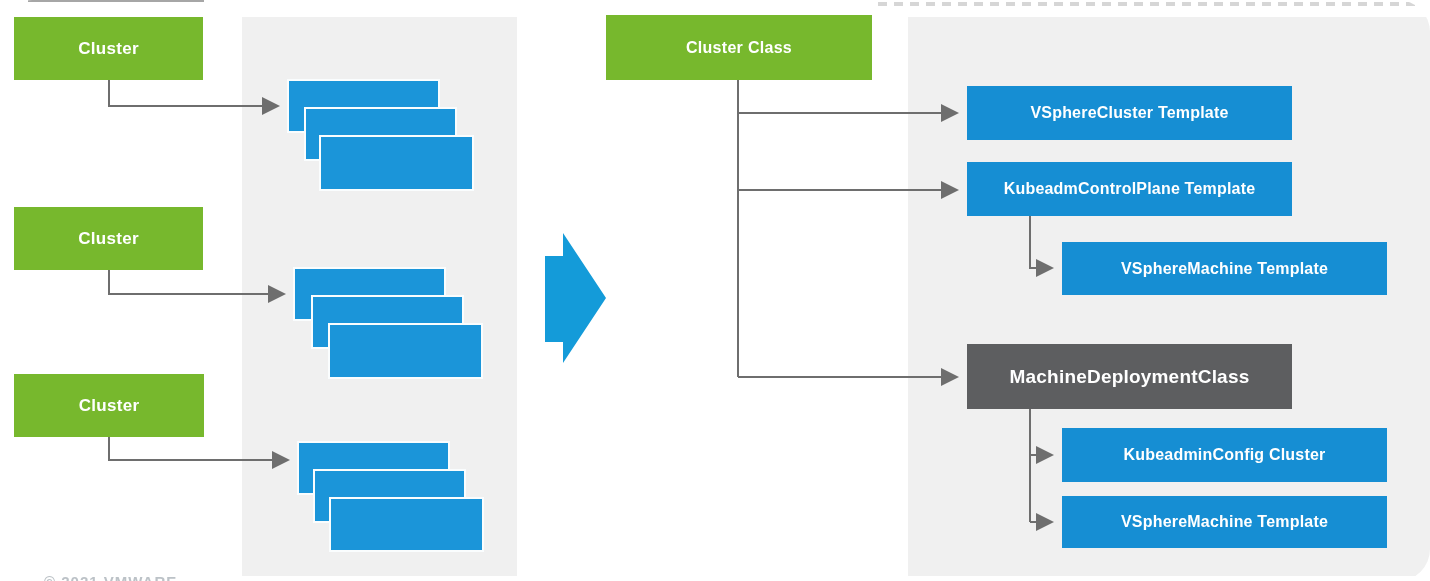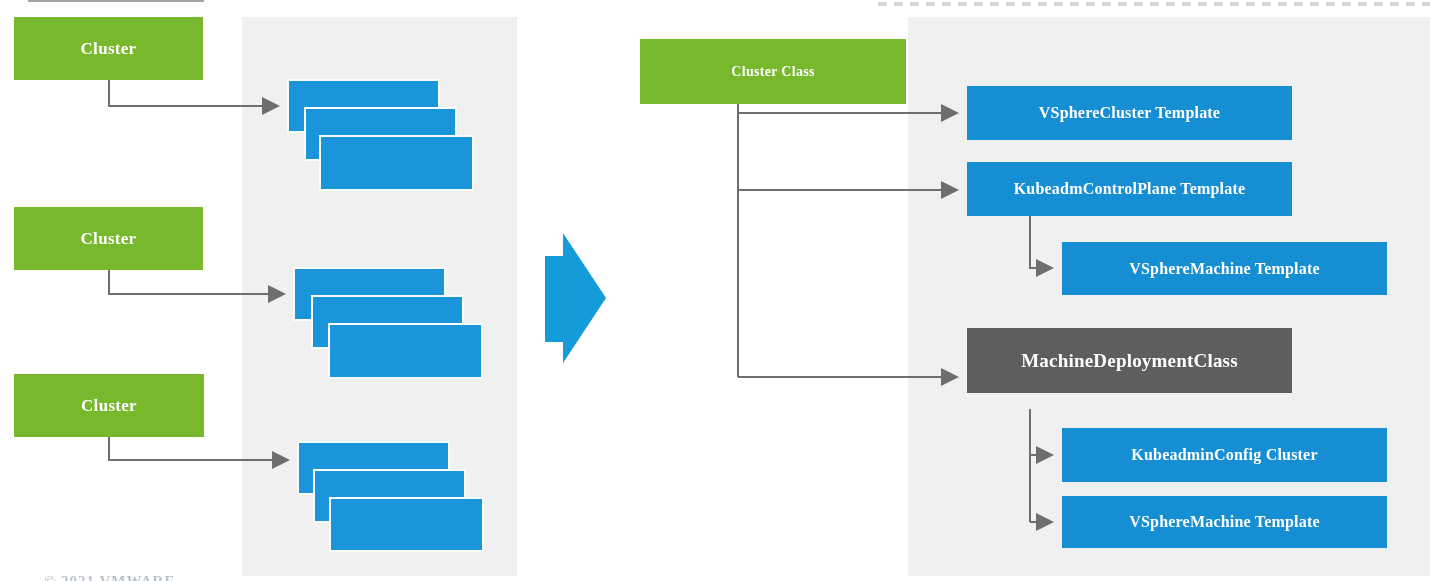--- a/index.html
+++ b/index.html
@@ -10,50 +10,51 @@
     --connector:#6e6e6e;
     --panel:#f0f0f0;
     --arrow:#149bd9;
   }
   html,body{margin:0;padding:0;background:#ffffff;}
   .canvas{
     position:relative;
     width:1430px;height:581px;
     overflow:hidden;
     background:#ffffff;
-    font-family:Liberation Serif, serif;
+    font-family:Liberation Sans, sans-serif;
+    border-radius:32px;
   }
   .panel{position:absolute;top:17px;height:559px;background:var(--panel);}
   .panel.left{left:242px;width:275px;}
   .panel.right{left:908px;width:522px;}
   .gbox{
     position:absolute;background:var(--green);color:#fff;
     display:flex;align-items:center;justify-content:center;
     font-size:17px;font-weight:600;letter-spacing:.3px;
   }
   .gbox.g1{left:14px;top:17px;width:189px;height:63px;}
   .gbox.g2{left:14px;top:207px;width:189px;height:63px;}
   .gbox.g3{left:14px;top:374px;width:190px;height:63px;}
-  .gbox.root{left:640px;top:15px;width:266px;height:65px;font-size:14px;margin-top:24px;}
+  .gbox.root{left:606px;top:15px;width:266px;height:65px;font-size:16px;}
   .card{
     position:absolute;width:153px;height:54px;box-sizing:border-box;
     background:var(--stack_blue);border:2px solid #fafdfe;
   }
   .card.s1a{left:287px;top:79px;}  .card.s1b{left:304px;top:107px;} .card.s1c{left:319px;top:135px;width:155px;height:56px;}
   .card.s2a{left:293px;top:267px;} .card.s2b{left:311px;top:295px;} .card.s2c{left:328px;top:323px;width:155px;height:56px;}
   .card.s3a{left:297px;top:441px;} .card.s3b{left:313px;top:469px;} .card.s3c{left:329px;top:497px;width:155px;height:55px;}
   .tbox{
     position:absolute;width:325px;height:54px;background:var(--blue);color:#fff;
     display:flex;align-items:center;justify-content:center;
     font-size:16px;font-weight:600;letter-spacing:.2px;
   }
   .tbox.t1{left:967px;top:86px;}
   .tbox.t2{left:967px;top:162px;}
   .tbox.t3{left:1062px;top:242px;height:53px;}
-  .tbox.t4{left:967px;top:328px;height:65px;background:var(--dark_gray);font-size:19px;}
+  .tbox.t4{left:967px;top:344px;height:65px;background:var(--dark_gray);font-size:19px;}
   .tbox.t5{left:1062px;top:428px;}
   .tbox.t6{left:1062px;top:496px;height:52px;}
   svg.connectors{position:absolute;left:0;top:0;pointer-events:none;}
   .conn{fill:none;stroke:var(--connector);stroke-width:2;}
   .bigarrow{fill:var(--arrow);stroke:none;}
   .ticks{
     position:absolute;left:878px;top:2px;width:552px;height:4px;
     background:repeating-linear-gradient(90deg,#d6d6d6 0 9px,transparent 9px 16px);
   }
   .edge-artifact{position:absolute;left:28px;top:0;width:176px;height:2px;background:#3a3a3a;opacity:.45;}

